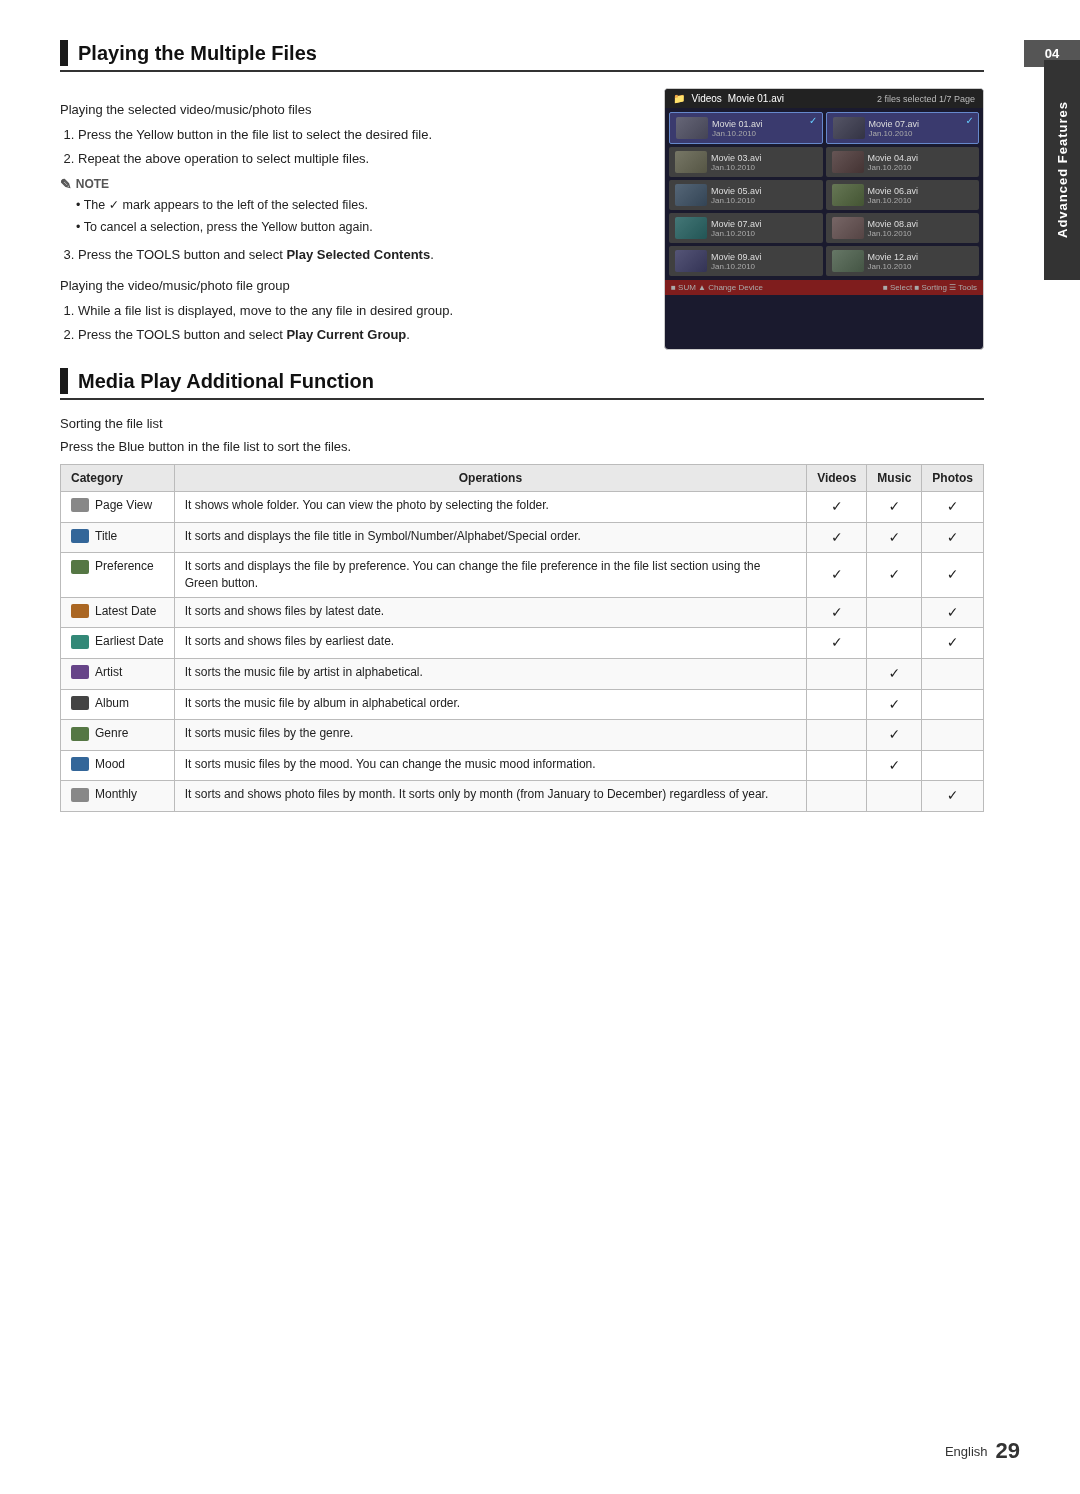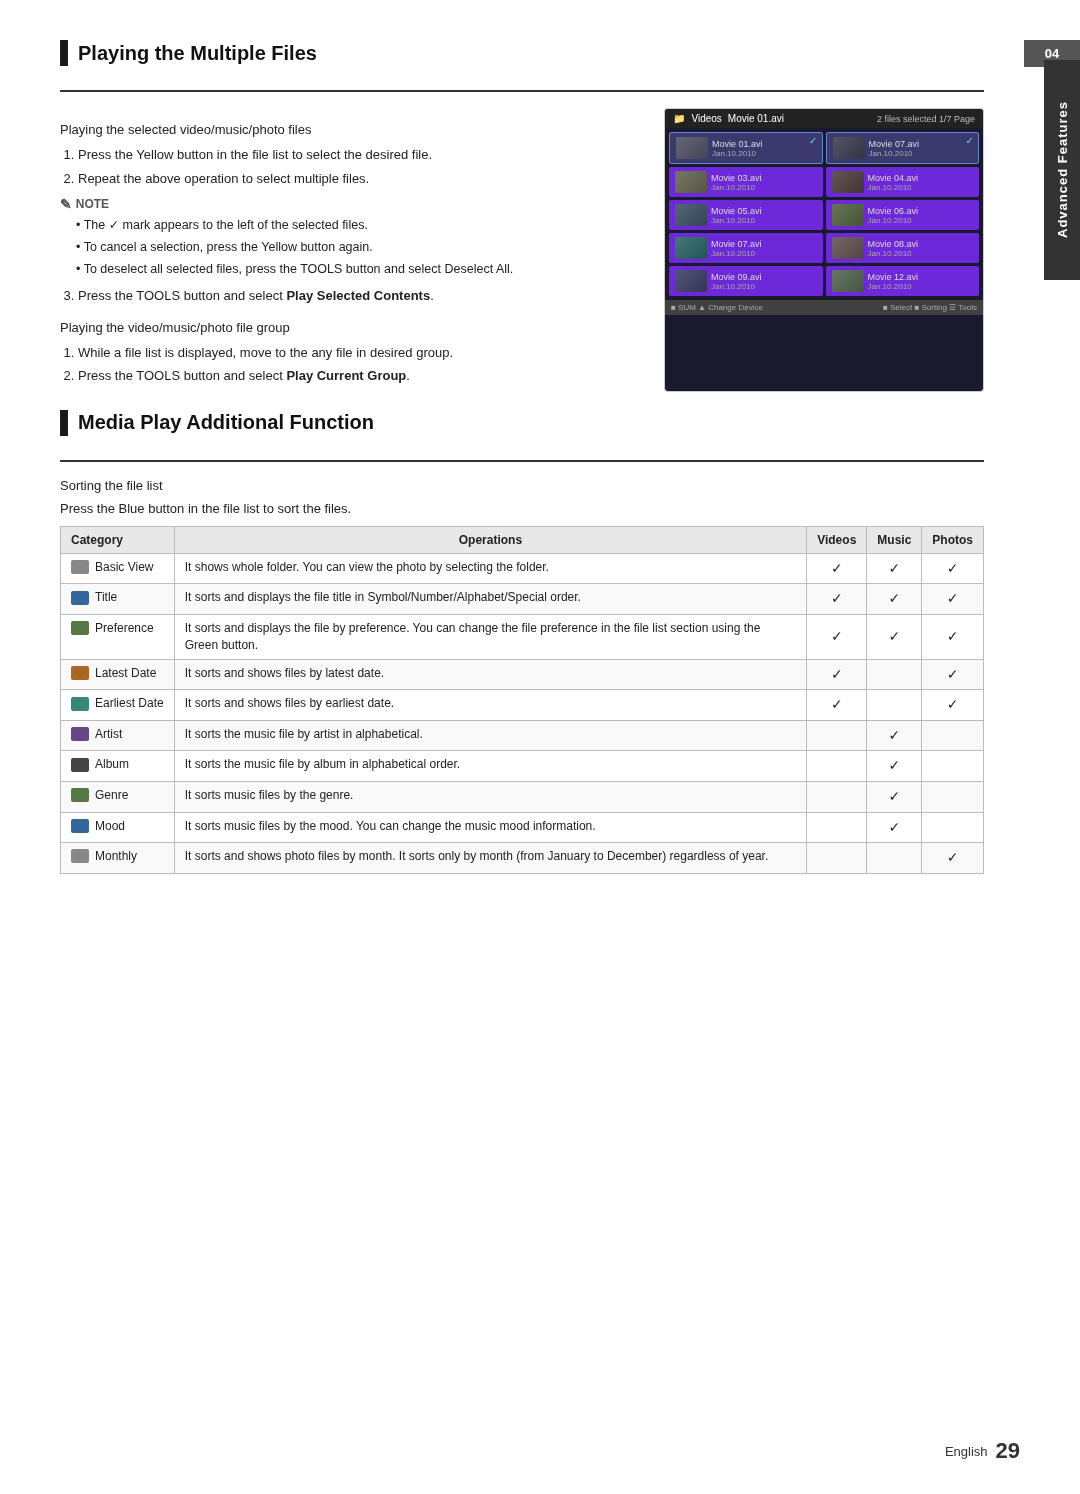--- a/index.html
+++ b/index.html
@@ -49,21 +49,21 @@
     .main-content {
       margin: 40px 60px 40px 60px;
       margin-right: 96px;
     }
 
     
     .section-heading {
       display: flex;
       align-items: center;
       border-bottom: 2px solid #333;
-      padding-bottom: 24px;
+      padding-bottom: 4px;
       margin-bottom: 16px;
     }
     .section-heading-bar {
       width: 8px;
       height: 26px;
       background: #1a1a1a;
       margin-right: 10px;
       flex-shrink: 0;
     }
     .section-heading h2 {
@@ -160,21 +160,21 @@
     .panel-body {
       background: #1a1a2e;
       padding: 4px;
     }
     .panel-grid {
       display: grid;
       grid-template-columns: 1fr 1fr;
       gap: 3px;
     }
     .panel-cell {
-      background: #6d28d9;
+      background: #404040;
       border-radius: 2px;
       padding: 4px 6px;
       display: flex;
       align-items: center;
       gap: 4px;
       position: relative;
     }
     .panel-cell-selected {
       background: #3a3a6e;
       border: 1px solid #6688cc;
@@ -207,21 +207,21 @@
       color: #aaa;
     }
     .panel-check {
       position: absolute;
       top: 2px;
       right: 4px;
       color: #6cf;
       font-size: 10px;
     }
     .panel-footer {
-      background: #404040;
+      background: #7f1d1d;
       padding: 3px 6px;
       display: flex;
       justify-content: space-between;
       font-size: 8px;
       color: #aaa;
     }
 
     
     .section2 {
       margin-top: 18px;
@@ -315,21 +315,20 @@
       </ol>
 
       <div class="note-box">
         <div class="note-label">
           <span class="note-icon">✎</span>
           <span>NOTE</span>
         </div>
         <ul class="note-list">
           <li>The ✓ mark appears to the left of the selected files.</li>
           <li>To cancel a selection, press the Yellow button again.</li>
-          <li>To deselect all selected files, press the TOOLS button and select Deselect All.</li>
         </ul>
       </div>
 
       <ol start="3">
         <li>
           Press the TOOLS button and select <b>Play Selected Contents</b>.
         </li>
       </ol>
 
       <div class="sub-heading">Playing the video/music/photo file group</div>
@@ -475,21 +474,21 @@
           <th class="center">Videos</th>
           <th class="center">Music</th>
           <th class="center">Photos</th>
         </tr>
       </thead>
       <tbody id="sort-table-body">
       <tr>
             <td>
               <div class="cat-cell">
                 <span class="cat-icon" style="background:#888"></span>
-                <span>Basic View</span>
+                <span>Page View</span>
               </div>
             </td>
             <td>It shows whole folder. You can view the photo by selecting the folder.</td>
             <td class="check-col">✓</td>
             <td class="check-col">✓</td>
             <td class="check-col">✓</td>
           </tr>
           <tr>
             <td>
               <div class="cat-cell">

